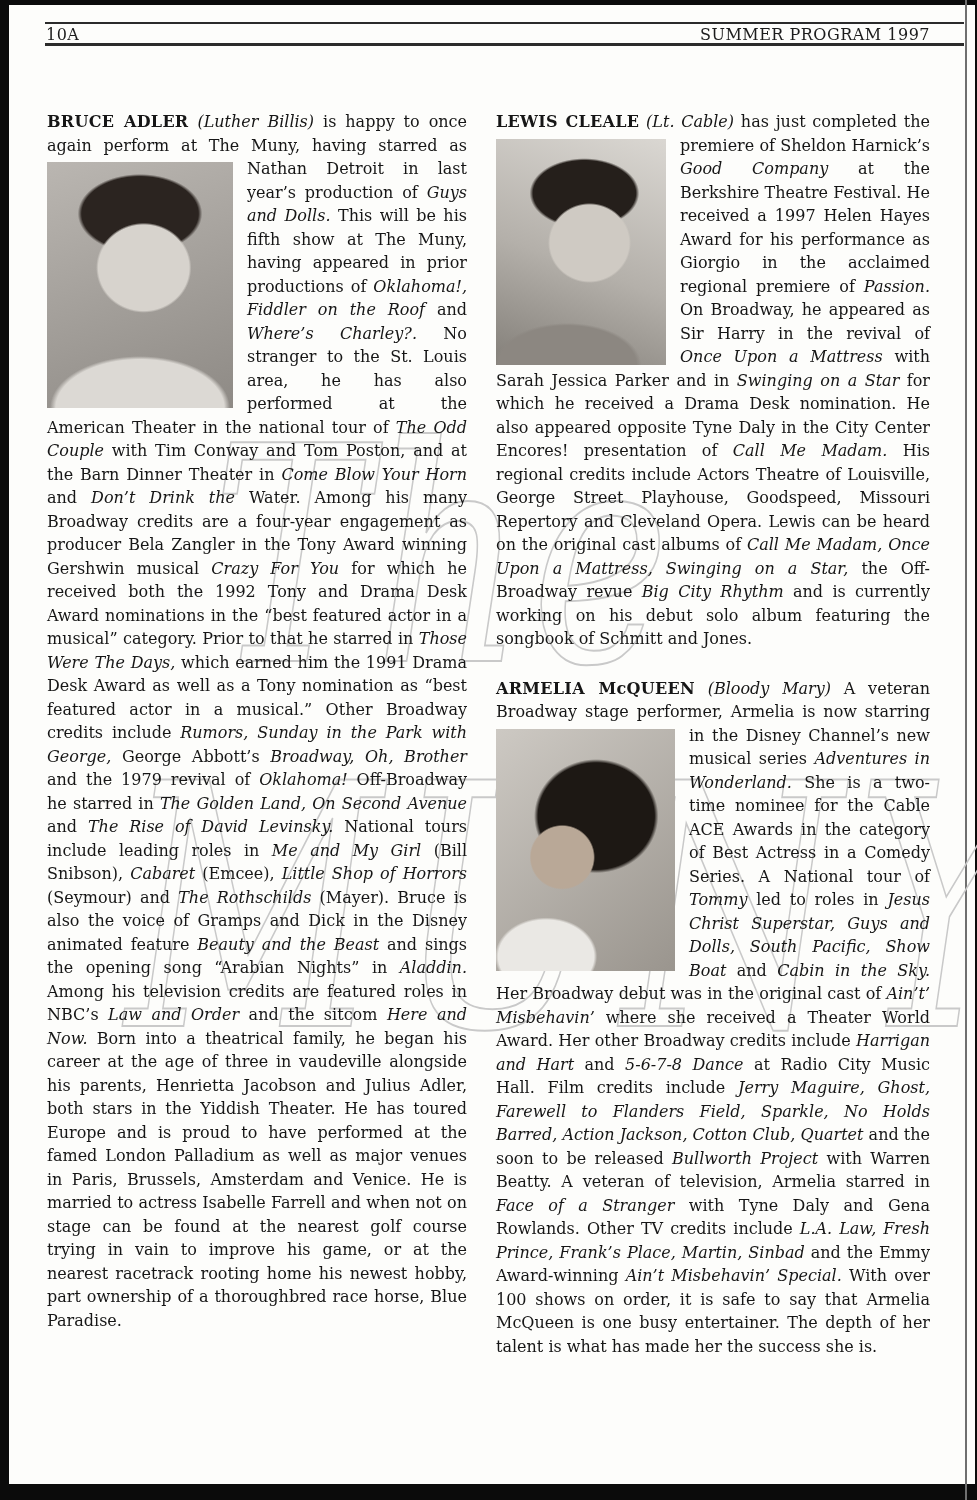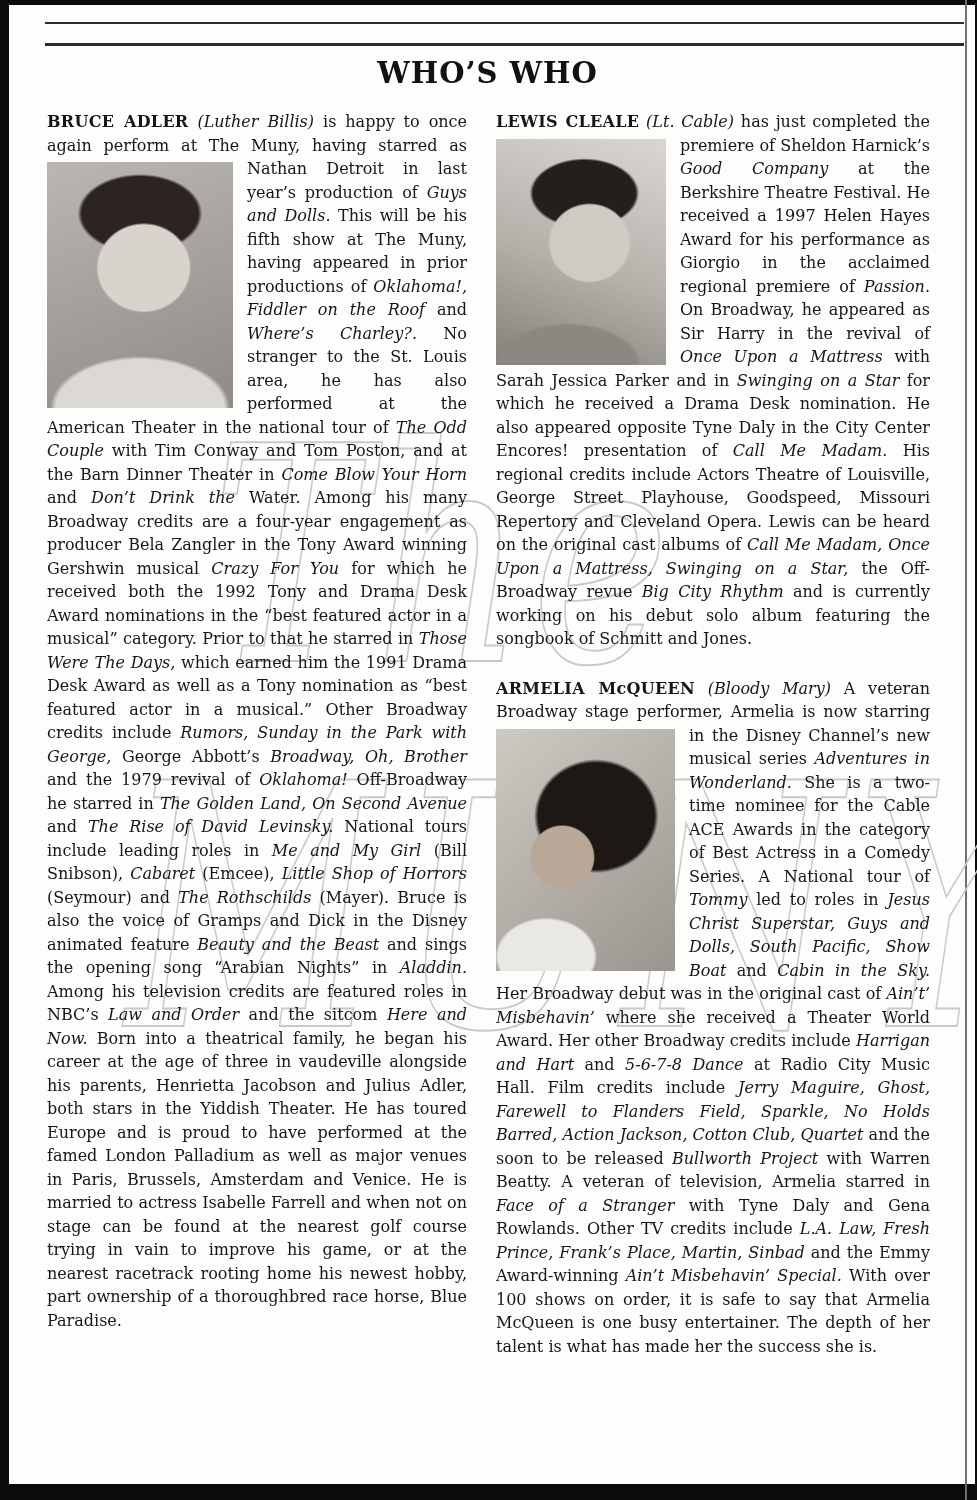--- a/index.html
+++ b/index.html
@@ -89,23 +89,26 @@
   <div class="edge-bottom"></div>
   <div class="edge-right-line"></div>
   <div class="edge-right"></div>
 
   <div class="watermark">
     <div class="wm wm-the">The</div>
     <div class="wm wm-muny">MUNY</div>
   </div>
 
   <div class="rule rule-1"></div>
+  <div class="header-row">
+    <span>10A</span>
+    <span>SUMMER PROGRAM 1997</span>
+  </div>
   <div class="rule rule-2"></div>
 
-  <h1 class="page-title">WHO’S WHO</h1>
 
   <div class="columns">
     <div class="col-left">
       <article>
           <p class="bio"><b class="bio-name">BRUCE ADLER</b><i class="bio-role"> (Luther Billis)</i> is happy to once again perform at The Muny, having starred as <span class="photo ph-bruce-adler"></span>Nathan Detroit in last year’s production of <i>Guys and Dolls.</i> This will be his fifth show at The Muny, having appeared in prior productions of <i>Oklahoma!, Fiddler on the Roof</i> and <i>Where’s Charley?.</i> No stranger to the St. Louis area, he has also performed at the American Theater in the national tour of <i>The Odd Couple</i> with Tim Conway and Tom Poston, and at the Barn Dinner Theater in <i>Come Blow Your Horn</i> and <i>Don’t Drink the</i> Water. Among his many Broadway credits are a four-year engagement as producer Bela Zangler in the Tony Award winning Gershwin musical <i>Crazy For You</i> for which he received both the 1992 Tony and Drama Desk Award nominations in the “best featured actor in a musical” category. Prior to that he starred in <i>Those Were The Days,</i> which earned him the 1991 Drama Desk Award as well as a Tony nomination as “best featured actor in a musical.” Other Broadway credits include <i>Rumors, Sunday in the Park with George,</i> George Abbott’s <i>Broadway, Oh, Brother</i> and the 1979 revival of <i>Oklahoma!</i> Off-Broadway he starred in <i>The Golden Land, On Second Avenue</i> and <i>The Rise of David Levinsky.</i> National tours include leading roles in <i>Me and My Girl</i> (Bill Snibson), <i>Cabaret</i> (Emcee), <i>Little Shop of Horrors</i> (Seymour) and <i>The Rothschilds</i> (Mayer). Bruce is also the voice of Gramps and Dick in the Disney animated feature <i>Beauty and the Beast</i> and sings the opening song “Arabian Nights” in <i>Aladdin.</i> Among his television credits are featured roles in NBC’s <i>Law and Order</i> and the sitcom <i>Here and Now.</i> Born into a theatrical family, he began his career at the age of three in vaudeville alongside his parents, Henrietta Jacobson and Julius Adler, both stars in the Yiddish Theater. He has toured Europe and is proud to have performed at the famed London Palladium as well as major venues in Paris, Brussels, Amsterdam and Venice. He is married to actress Isabelle Farrell and when not on stage can be found at the nearest golf course trying in vain to improve his game, or at the nearest racetrack rooting home his newest hobby, part ownership of a thoroughbred race horse, Blue Paradise.</p>
         </article>
     </div>
     <div class="col-right">
       <article>
           <p class="bio"><b class="bio-name">LEWIS CLEALE</b><i class="bio-role"> (Lt. Cable)</i> has just completed the premiere of Sheldon Harnick’s <span class="photo ph-lewis-cleale"></span><i>Good Company</i> at the Berkshire Theatre Festival. He received a 1997 Helen Hayes Award for his performance as Giorgio in the acclaimed regional premiere of <i>Passion.</i> On Broadway, he appeared as Sir Harry in the revival of <i>Once Upon a Mattress</i> with Sarah Jessica Parker and in <i>Swinging on a Star</i> for which he received a Drama Desk nomination. He also appeared opposite Tyne Daly in the City Center Encores! presentation of <i>Call Me Madam.</i> His regional credits include Actors Theatre of Louisville, George Street Playhouse, Goodspeed, Missouri Repertory and Cleveland Opera. Lewis can be heard on the original cast albums of <i>Call Me Madam, Once Upon a Mattress, Swinging on a Star,</i> the Off-Broadway revue <i>Big City Rhythm</i> and is currently working on his debut solo album featuring the songbook of Schmitt and Jones.</p>

